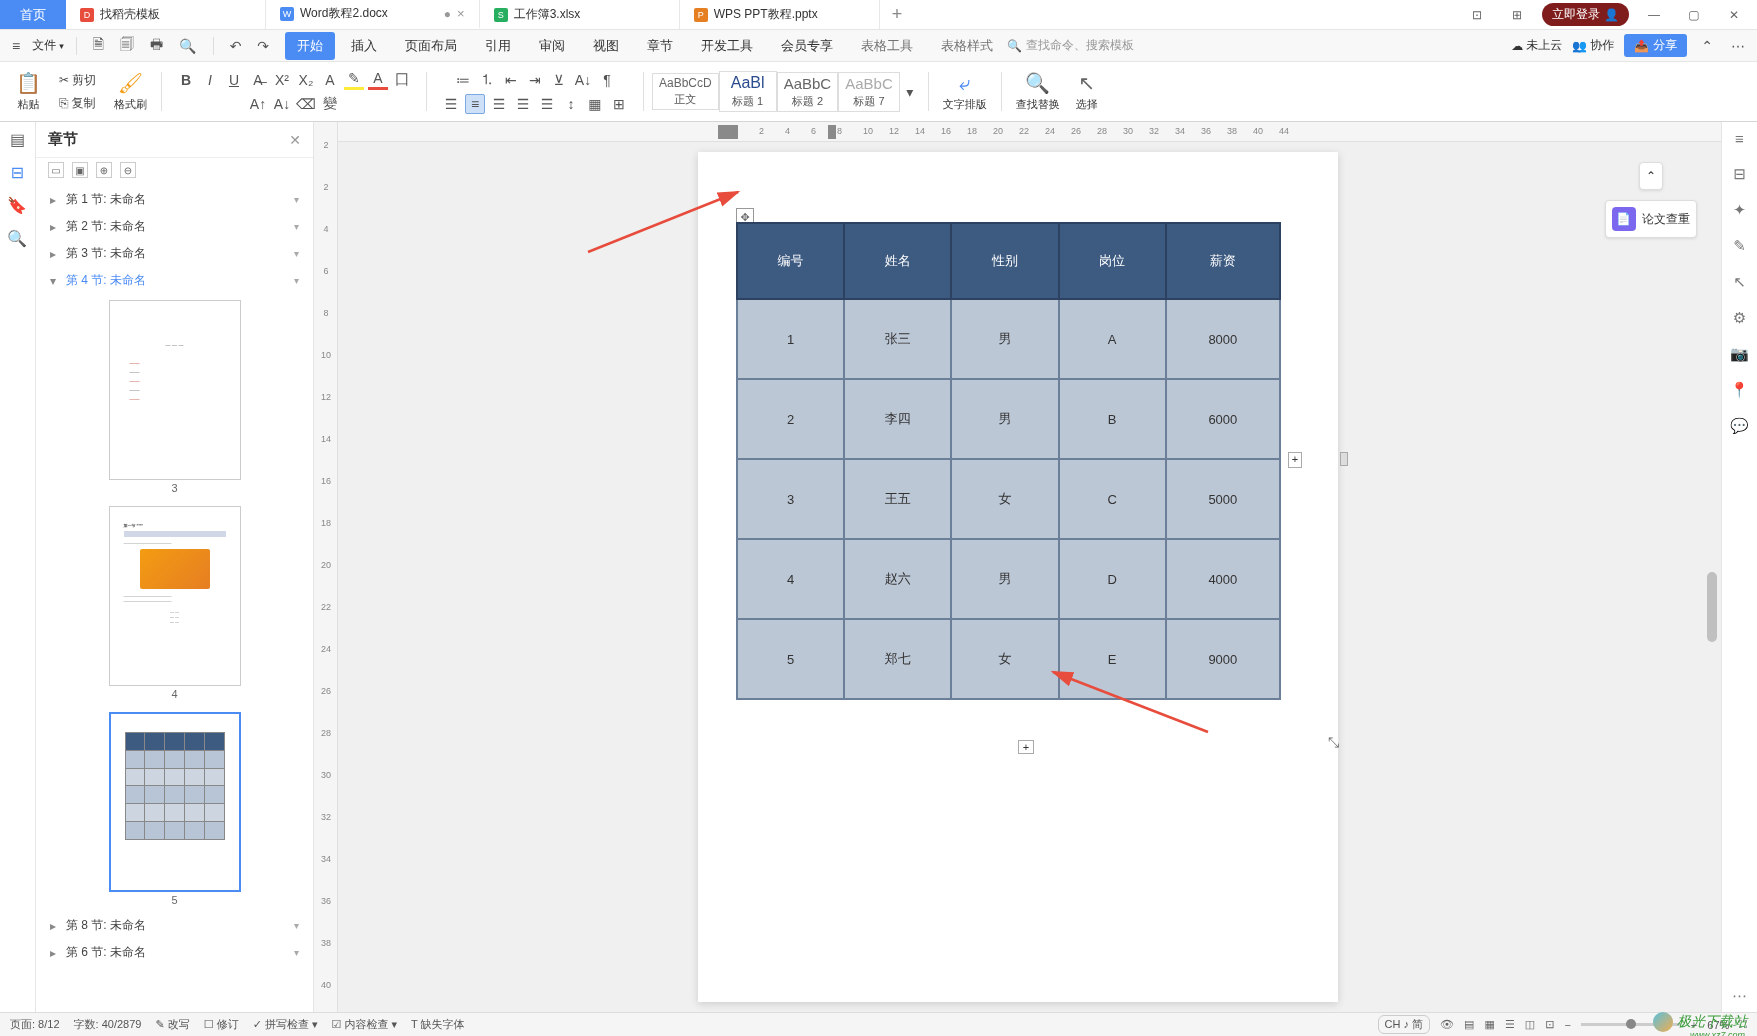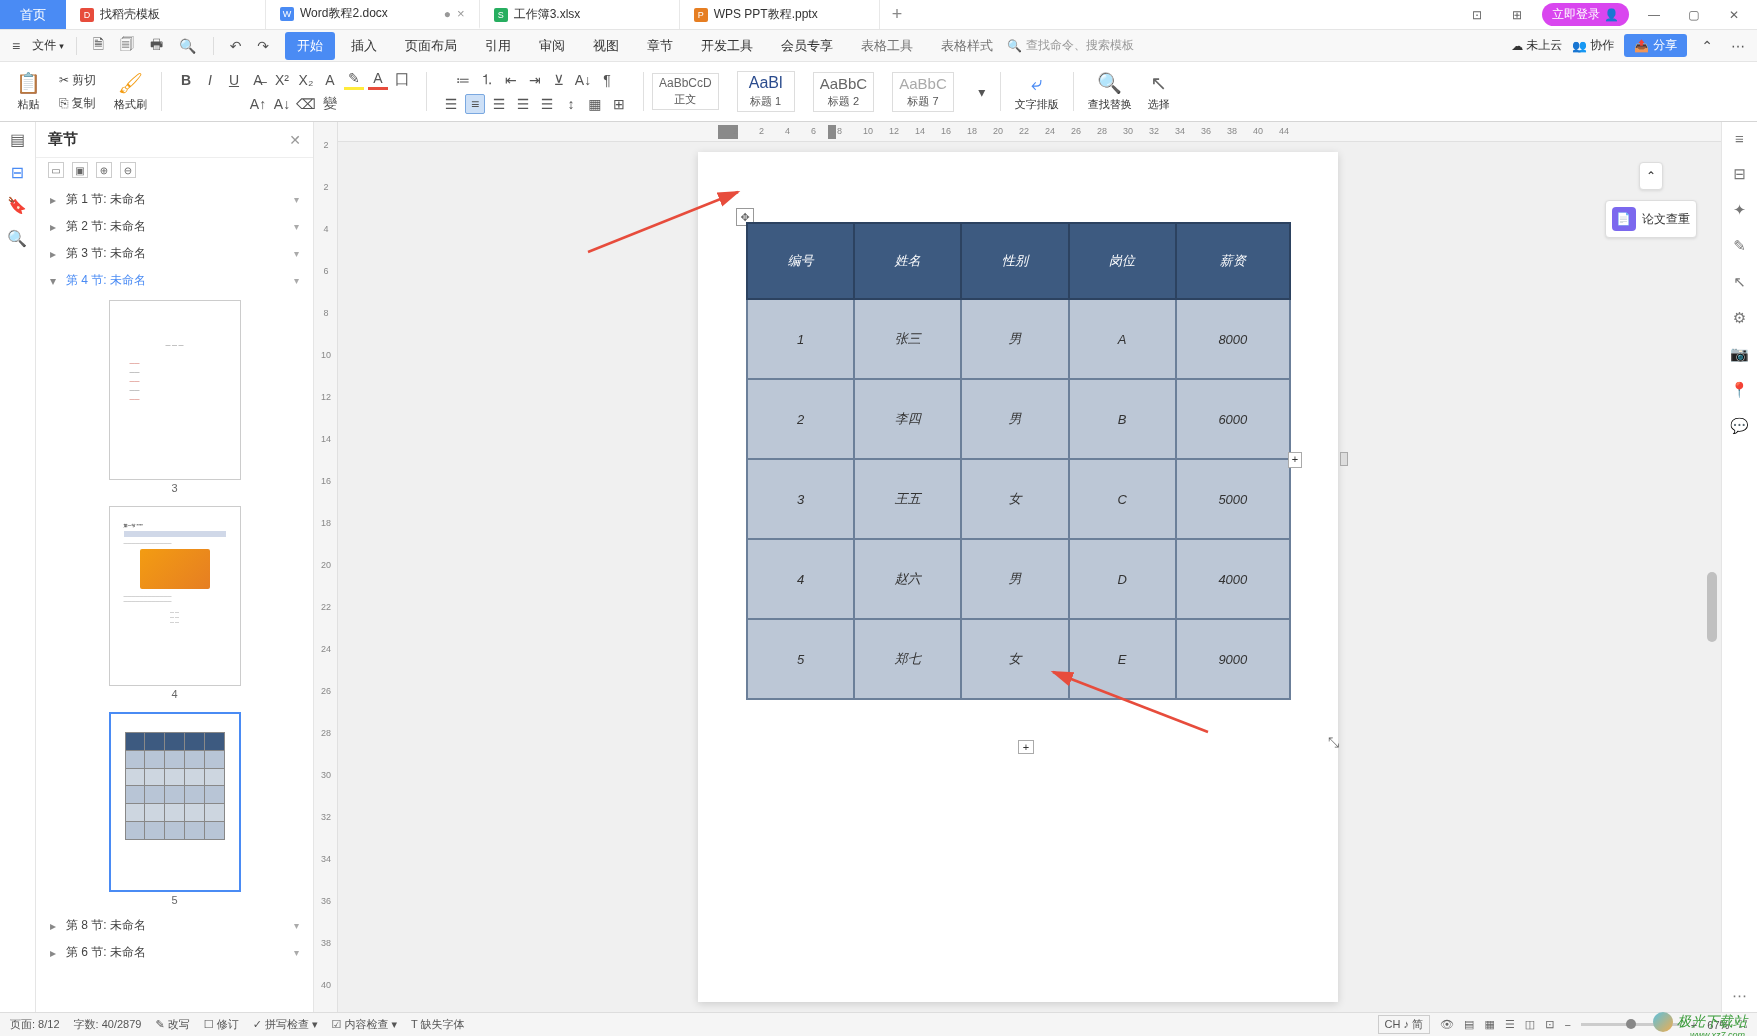--- a/index.html
+++ b/index.html
@@ -7,21 +7,21 @@
 
 
 .titlebar { display: flex; align-items: center; height: 30px; background: #fff; border-bottom: 1px solid #e5e5e5; }
 .home-tab { background: #4a8bf4; color: #fff; padding: 0 20px; height: 100%; display: flex; align-items: center; font-size: 13px; }
 .doc-tab { display: flex; align-items: center; padding: 0 14px; height: 100%; border-right: 1px solid #e8e8e8; gap: 6px; font-size: 12px; cursor: pointer; min-width: 200px; }
 .doc-tab.active { background: #fff; border-bottom: 2px solid #fff; }
 .doc-tab .tab-icon { width: 14px; height: 14px; display: inline-flex; align-items: center; justify-content: center; border-radius: 2px; font-size: 9px; color: #fff; }
 .doc-tab .close { margin-left: auto; color: #999; font-size: 13px; }
 .newtab { padding: 0 12px; color: #888; font-size: 18px; cursor: pointer; }
 .title-right { margin-left: auto; display: flex; align-items: center; gap: 10px; padding-right: 8px; }
-.login-btn { background: #d946ef; color: #fff; border-radius: 12px; padding: 3px 10px; display: flex; align-items: center; gap: 4px; font-size: 12px; text-align: center; }
+.login-btn { background: #7f1d1d; color: #fff; border-radius: 12px; padding: 3px 10px; display: flex; align-items: center; gap: 4px; font-size: 12px; text-align: center; }
 .win-btn { width: 30px; text-align: center; color: #666; font-size: 12px; cursor: pointer; }
 
 
 .ribbon-menu { display: flex; align-items: center; height: 32px; background: #f8f8f8; border-bottom: 1px solid #e5e5e5; padding: 0 8px; gap: 2px; }
 .rm-left { display: flex; align-items: center; gap: 8px; }
 .rm-icon { color: #555; font-size: 14px; cursor: pointer; padding: 2px 4px; }
 .rm-file { display: flex; align-items: center; gap: 3px; cursor: pointer; }
 .rm-sep { width: 1px; height: 18px; background: #ddd; margin: 0 4px; }
 .rm-tabs { display: flex; align-items: center; gap: 4px; margin-left: 10px; }
 .rm-tab { padding: 5px 12px; cursor: pointer; font-size: 13px; }
@@ -36,21 +36,21 @@
 .tb-group { display: flex; flex-direction: column; justify-content: center; align-items: center; padding: 0 6px; }
 .tb-group.vstack { gap: 2px; }
 .tb-big { display: flex; flex-direction: column; align-items: center; gap: 2px; font-size: 11px; cursor: pointer; }
 .tb-big .big-icon { font-size: 20px; color: #4a8bf4; }
 .tb-btn { display: flex; align-items: center; gap: 3px; font-size: 12px; cursor: pointer; color: #444; padding: 2px; }
 .tb-sep { width: 1px; background: #e0e0e0; margin: 6px 4px; }
 .font-controls { display: flex; flex-direction: column; gap: 4px; }
 .font-row { display: flex; align-items: center; gap: 4px; }
 .ico { display: inline-flex; align-items: center; justify-content: center; width: 20px; height: 20px; cursor: pointer; font-size: 14px; color: #555; }
 .ico.active { background: #cde0f7; border: 1px solid #7aa8e0; border-radius: 2px; }
-.styles-group { display: flex; align-items: center; gap: 18px; }
+.styles-group { display: flex; align-items: center; gap: 0; }
 .style-box { border: 1px solid #ddd; padding: 2px 6px; text-align: center; cursor: pointer; min-width: 58px; }
 .style-box .preview { font-size: 12px; color: #666; }
 .style-box .lbl { font-size: 11px; color: #555; margin-top: 2px; }
 .style-box.s1 .preview { font-weight: normal; font-size: 16px; color: #2a4b8d; }
 .style-box.s2 .preview { font-size: 15px; color: #666; }
 .style-box.s3 .preview { font-size: 15px; color: #aaa; }
 
 
 .main { display: flex; height: 893px; }
 .left-rail { width: 36px; border-right: 1px solid #e5e5e5; display: flex; flex-direction: column; align-items: center; padding-top: 8px; gap: 14px; }
@@ -88,21 +88,21 @@
 .vruler .vtick { position: absolute; left: 2px; width: 20px; text-align: center; }
 
 
 .doc-area { flex: 1; background: #f0f0f0; position: relative; overflow: hidden; }
 .hruler { height: 20px; background: #f5f5f5; border-bottom: 1px solid #e0e0e0; position: relative; font-size: 9px; color: #888; padding-left: 380px; }
 .hruler .dark { position: absolute; top: 3px; height: 14px; background: #8a8a8a; }
 .hruler .htick { position: absolute; top: 4px; }
 .page { position: absolute; top: 30px; left: 360px; width: 640px; height: 850px; background: #fff; box-shadow: 0 2px 8px rgba(0,0,0,0.15); }
 .move-handle { position: absolute; top: 56px; left: 38px; width: 18px; height: 18px; border: 1px solid #999; background: #fff; display: flex; align-items: center; justify-content: center; font-size: 11px; color: #666; cursor: move; }
 .resize-handle { position: absolute; bottom: 250px; right: -8px; width: 18px; height: 18px; font-size: 14px; color: #666; cursor: nwse-resize; }
-.doc-table { position: absolute; top: 70px; left: 48px; width: 545px; border-collapse: collapse; font-style: italic; }
+.doc-table { position: absolute; top: 70px; left: 38px; width: 545px; border-collapse: collapse; }
 .doc-table th { background: #3d5a80; color: #fff; border: 2px solid #2c4260; padding: 28px 8px; font-weight: normal; font-size: 13px; text-align: center; }
 .doc-table td { border: 2px solid #6b7f99; padding: 30px 8px; text-align: center; font-size: 13px; }
 .doc-table tr:nth-child(even) td { background: #bcc7d6; }
 .doc-table tr:nth-child(odd) td { background: #8ea3bc; }
 .doc-table tr:first-child th { background: #3d5a80; }
 .doc-table tbody tr:nth-child(1) td { background: #bcc7d6; }
 .doc-table tbody tr:nth-child(3) td { background: #bcc7d6; }
 .doc-table tbody tr:nth-child(5) td { background: #bcc7d6; }
 .row-handle { position: absolute; right: -10px; width: 8px; height: 14px; background: #ddd; border: 1px solid #aaa; }
 .add-row { position: absolute; bottom: 248px; left: 320px; width: 16px; height: 14px; border: 1px solid #aaa; background: #fff; text-align: center; font-size: 11px; cursor: pointer; }
@@ -124,21 +124,21 @@
 
 .vscroll { position: absolute; right: 2px; top: 30px; bottom: 30px; width: 14px; }
 .vscroll .thumb-bar { position: absolute; top: 420px; width: 10px; height: 70px; background: #c0c0c0; border-radius: 5px; left: 2px; }
 
 
 .statusbar { position: absolute; bottom: 0; left: 0; right: 0; height: 24px; background: #f5f5f5; border-top: 1px solid #ddd; display: flex; align-items: center; padding: 0 10px; font-size: 11px; color: #555; gap: 14px; }
 .statusbar .sb-right { margin-left: auto; display: flex; align-items: center; gap: 10px; }
 .sb-ico { cursor: pointer; color: #666; }
 .zoom-slider { width: 100px; height: 3px; background: #ccc; position: relative; }
 .zoom-slider .knob { position: absolute; top: -4px; left: 45px; width: 10px; height: 10px; background: #888; border-radius: 50%; }
-.ime-badge { border: 1px solid #ccc; border-radius: 0; padding: 1px 6px; display: flex; gap: 4px; align-items: center; }
+.ime-badge { border: 1px solid #ccc; border-radius: 6px; padding: 1px 6px; display: flex; gap: 4px; align-items: center; }
 
 
 .watermark { position: absolute; bottom: 4px; right: 10px; font-size: 14px; color: #3b9c3b; font-style: italic; display: flex; align-items: center; gap: 4px; z-index: 100; }
 .watermark .logo-ico { width: 20px; height: 20px; background: linear-gradient(135deg,#5bc0de,#f0ad4e); border-radius: 50%; }
 .watermark .sub { font-size: 9px; color: #3b9c3b; position: absolute; bottom: -8px; right: 2px; }
 </style>
 </head>
 <body>
 
 <div class="titlebar">

